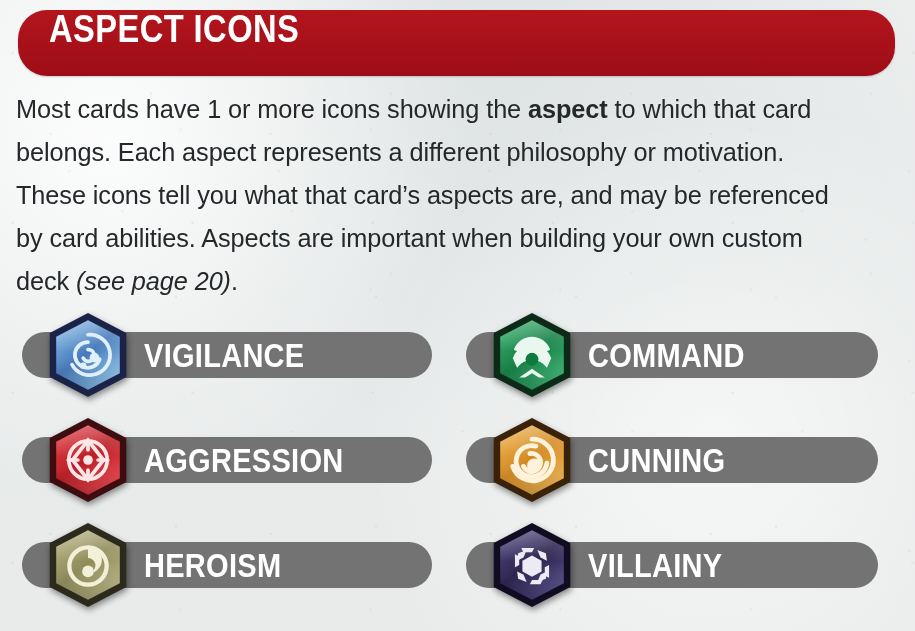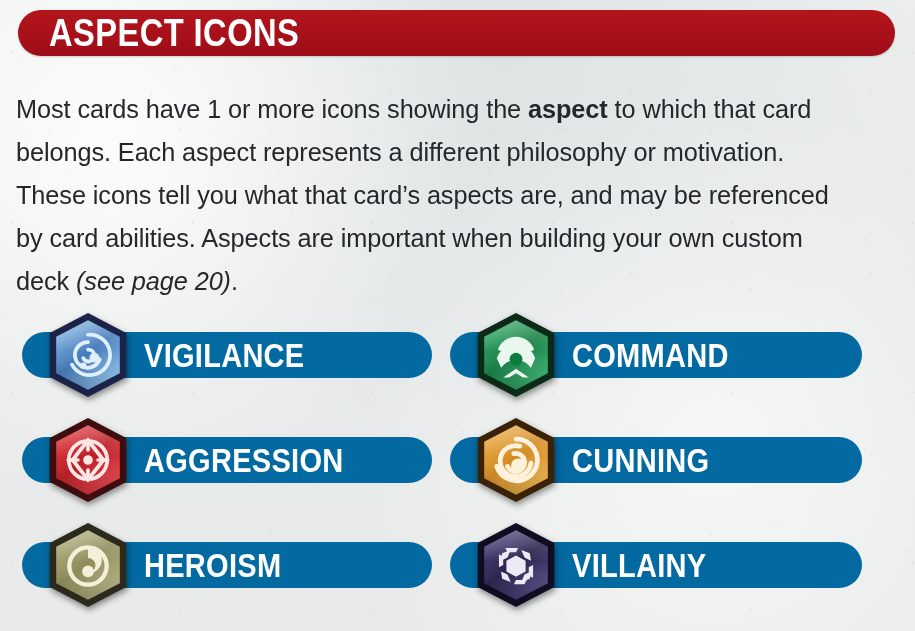--- a/index.html
+++ b/index.html
@@ -39,26 +39,25 @@
       radial-gradient(circle at 72% 96%, rgba(150,156,156,.20) 0 1px, transparent 1.6px);
     background-size: 180px 170px, 220px 200px, 160px 210px, 240px 180px, 200px 230px, 190px 160px, 210px 190px, 170px 220px;
   }
 
   
   #header-banner {
     position: absolute;
     left: 18px;
     top: 10px;
     width: 877px;
-    height: 46px;
+    height: 66px;
     border-radius: 29px;
     background: linear-gradient(180deg, #b3151c 0%, #a9111a 48%, #9e0d17 100%);
     box-shadow: 0 1px 2px rgba(0,0,0,.18);
     display: flex;
-    align-items: center;
   }
   #header-title {
     color: #ffffff;
     font-size: 38px;
     line-height: 1;
     font-weight: 700;
     letter-spacing: 0.5px;
     padding-left: 36px;
     transform: scaleX(0.86);
     transform-origin: left center;
@@ -87,30 +86,30 @@
     left: 0;
     top: 318px;
     width: 915px;
     height: 300px;
   }
   .aspect-row {
     position: absolute;
     height: 46px;
   }
   .aspect-row.col-left  { left: 22px; width: 410px; }
-  .aspect-row.col-right { left: 450px; width: 412px; }
+  .aspect-row.col-right { left: 466px; width: 412px; }
   .aspect-row.r0 { top: 14px; }
   .aspect-row.r1 { top: 119px; text-align: center; }
   .aspect-row.r2 { top: 224px; }
 
   .aspect-pill {
     position: absolute;
     inset: 0;
     border-radius: 23px;
-    background: #0369a1;
+    background: #737373;
     display: flex;
     align-items: center;
   }
   .aspect-label {
     position: absolute;
     left: 122px;
     color: #ffffff;
     font-size: 33px;
     font-weight: 700;
     line-height: 1;

